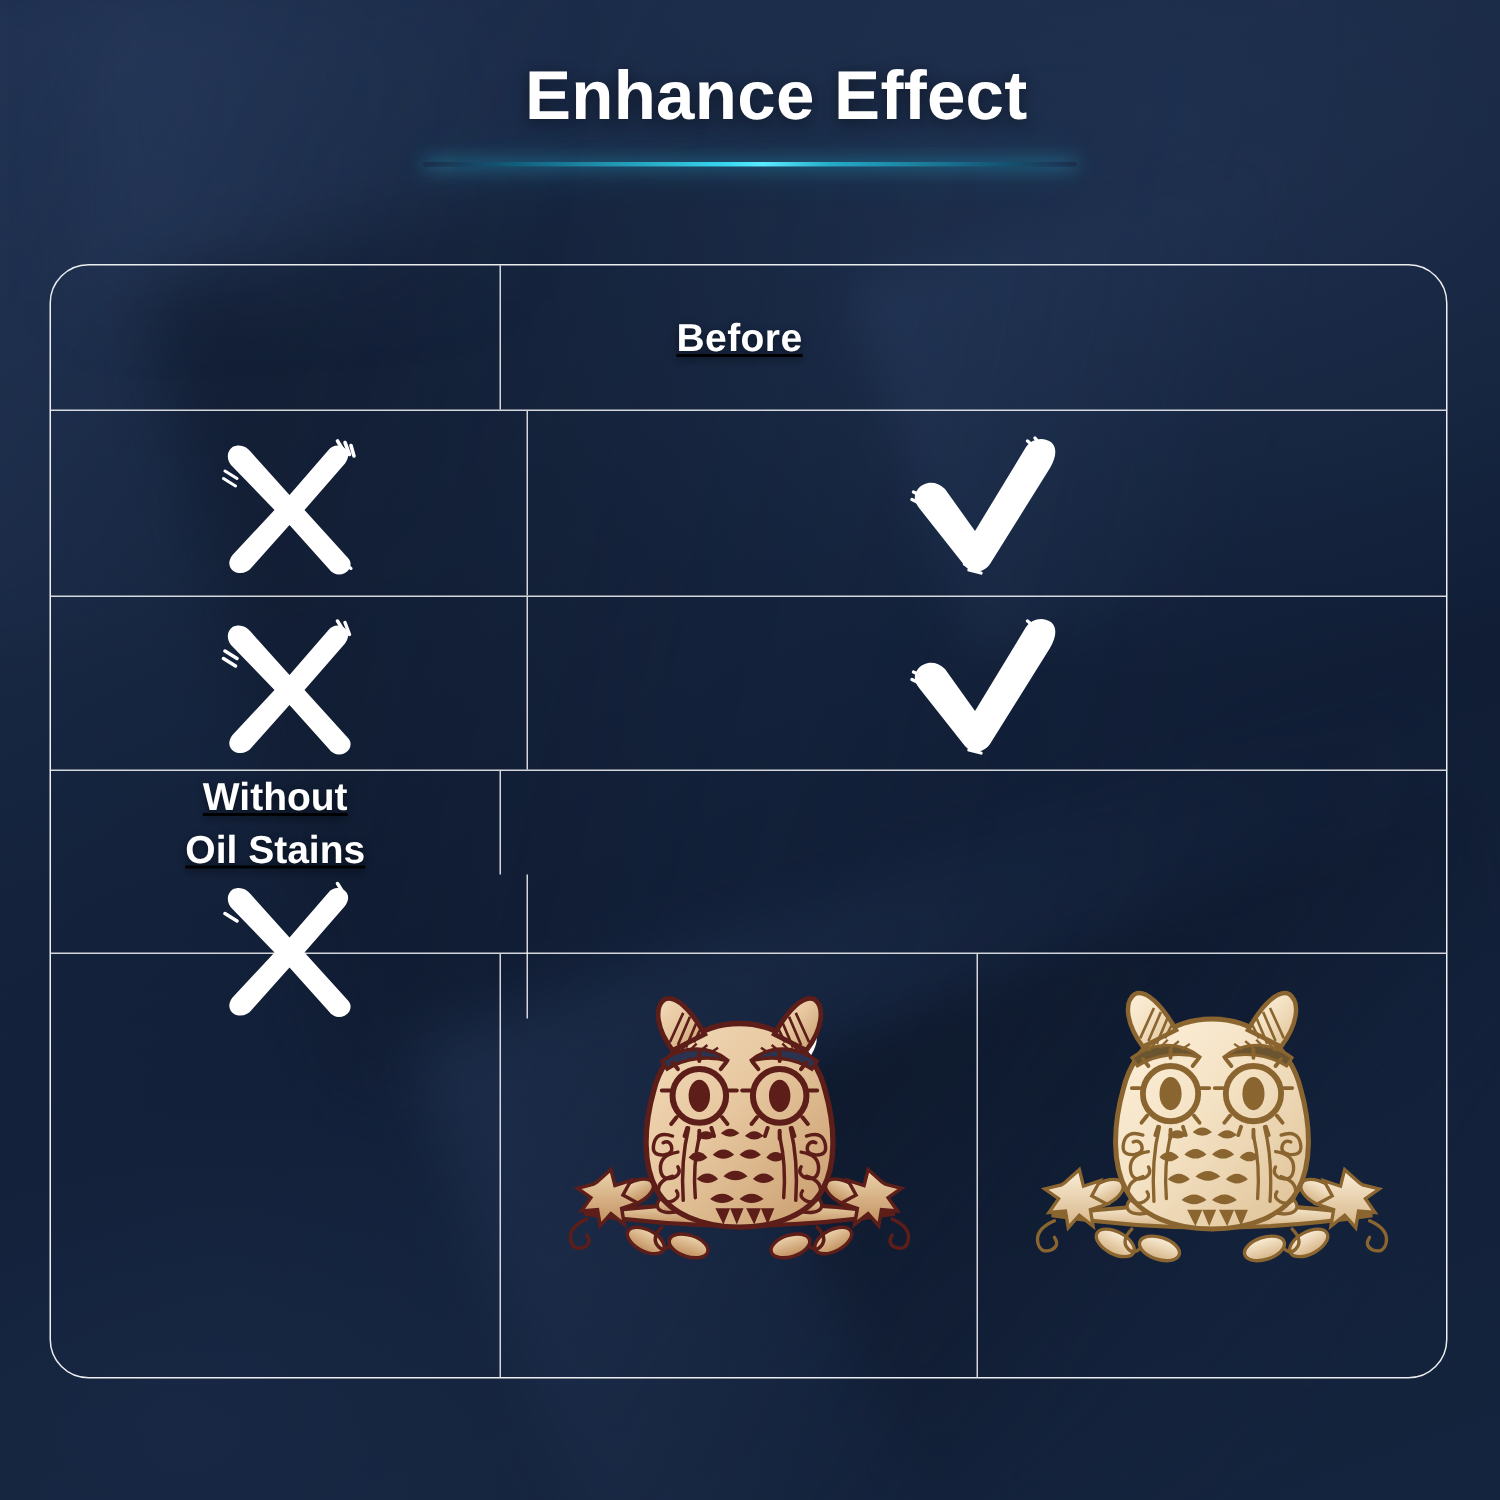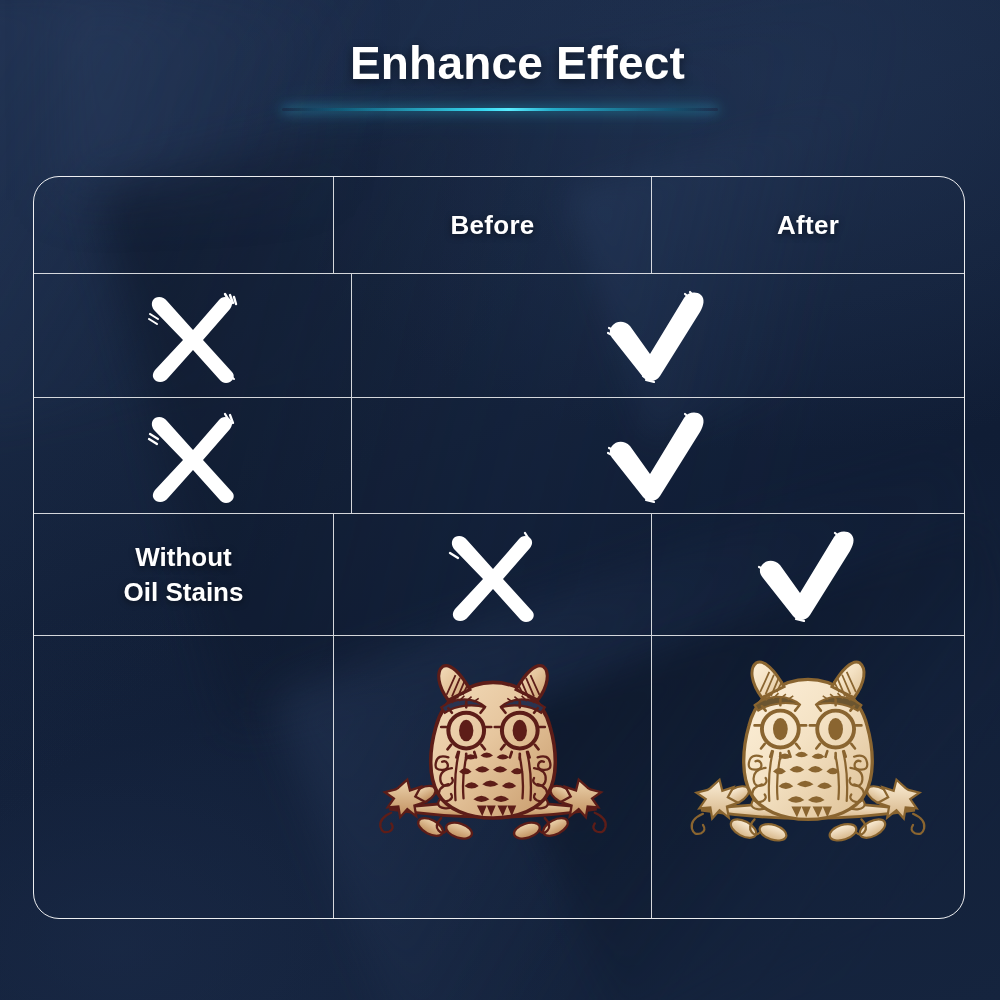--- a/index.html
+++ b/index.html
@@ -53,26 +53,26 @@
     border-radius:2px;
   }
 
   
   .table {
     position:absolute; left:33px; top:176px; width:932px; height:743px;
     border:1.6px solid rgba(255,255,255,0.92);
     border-radius:26px;
     display:flex; flex-direction:column;
   }
-  .row { display:flex; width:100%; border-bottom:1.4px solid rgba(255,255,255,0.82); }
+  .row { display:flex; width:100%; border-bottom:1.4px solid rgba(255,255,255,0.82);text-decoration:underline; }
   .row:last-child { border-bottom:none; }
   .r-head  { height:97px; }
   .r-one   { height:124px; }
   .r-two   { height:116px; }
-  .r-three { height:122px; }
+  .r-three { height:122px;flex-direction:column; }
   .r-img   { flex:1 1 auto; }
 
   .cell { display:flex; align-items:center; justify-content:center;
           border-right:1.4px solid rgba(255,255,255,0.82); position:relative; }
   .cell:last-child { border-right:none; }
   .c-label { width:300px; }
   .c-before{ width:318px; }
   .c-after { flex:1 1 auto; }
 
   .head-txt { font-size:26px; font-weight:bold; color:#fff; letter-spacing:0.3px;
@@ -105,23 +105,20 @@
   <div class="title-rule"></div>
 
   <div class="table">
 
     <div class="row r-head">
       <div class="cell c-label">
         <span class="head-txt"></span>
       </div>
       <div class="cell c-before">
         <span class="head-txt">Before</span>
-      </div>
-      <div class="cell c-after">
-        <span class="head-txt">After</span>
       </div>
     </div>
 
     <div class="row r-one">
       <div class="cell c-before">
         <svg class="mark" viewBox="0 0 120 96">
           <path fill="#ffffff" d="M22,10 C26,8 31,9 34,13 L60,42 L86,12 C89,8 95,8 98,12 C100,15 99,18 97,21 L70,52 L99,84 C102,87 101,92 97,94 C93,96 89,95 86,91 L60,62 L35,90 C32,94 27,95 23,93 C19,90 19,86 22,82 L50,52 L21,22 C18,18 18,13 22,10 Z"></path>
           <path fill="#ffffff" opacity="0.92" d="M24,13 C29,15 34,20 40,27 L64,55 L90,86 C92,89 90,91 87,89 L58,58 L30,26 C26,21 22,17 24,13 Z"></path>
           <path fill="#ffffff" opacity="0.5" d="M95,13 C97,16 94,20 90,25 L33,89 C30,92 26,92 25,89 L88,17 C90,14 93,11 95,13 Z"></path>
           <path fill="#ffffff" d="M92,6 L97,14 M97,7 L100,15 M101,9 L103,16" stroke="#ffffff" stroke-width="2.4" stroke-linecap="round"></path>

